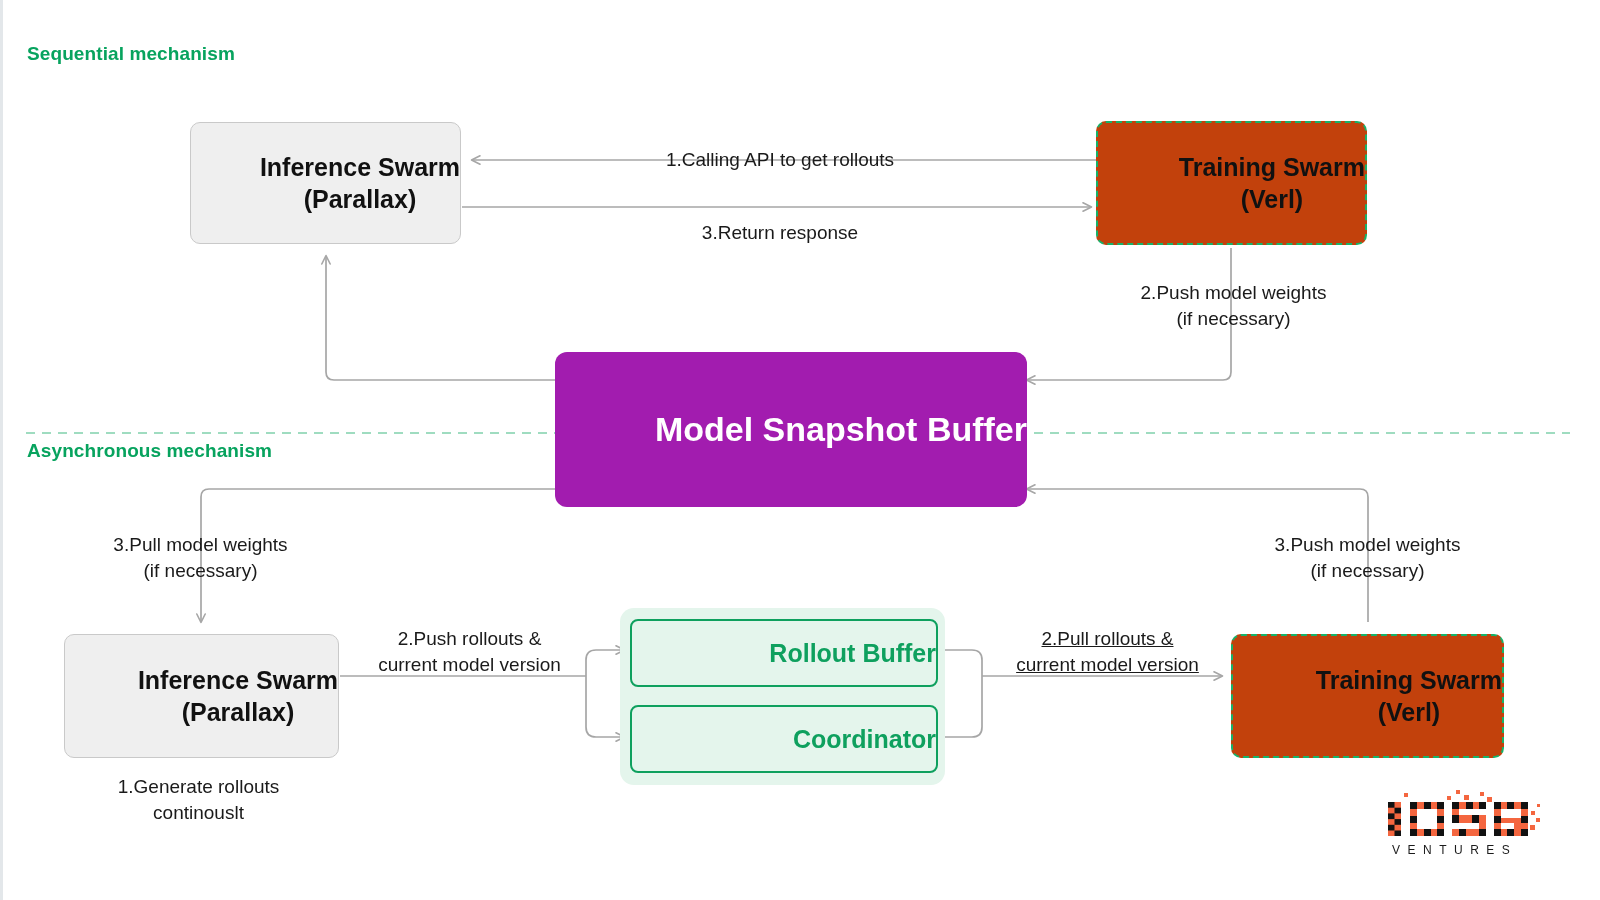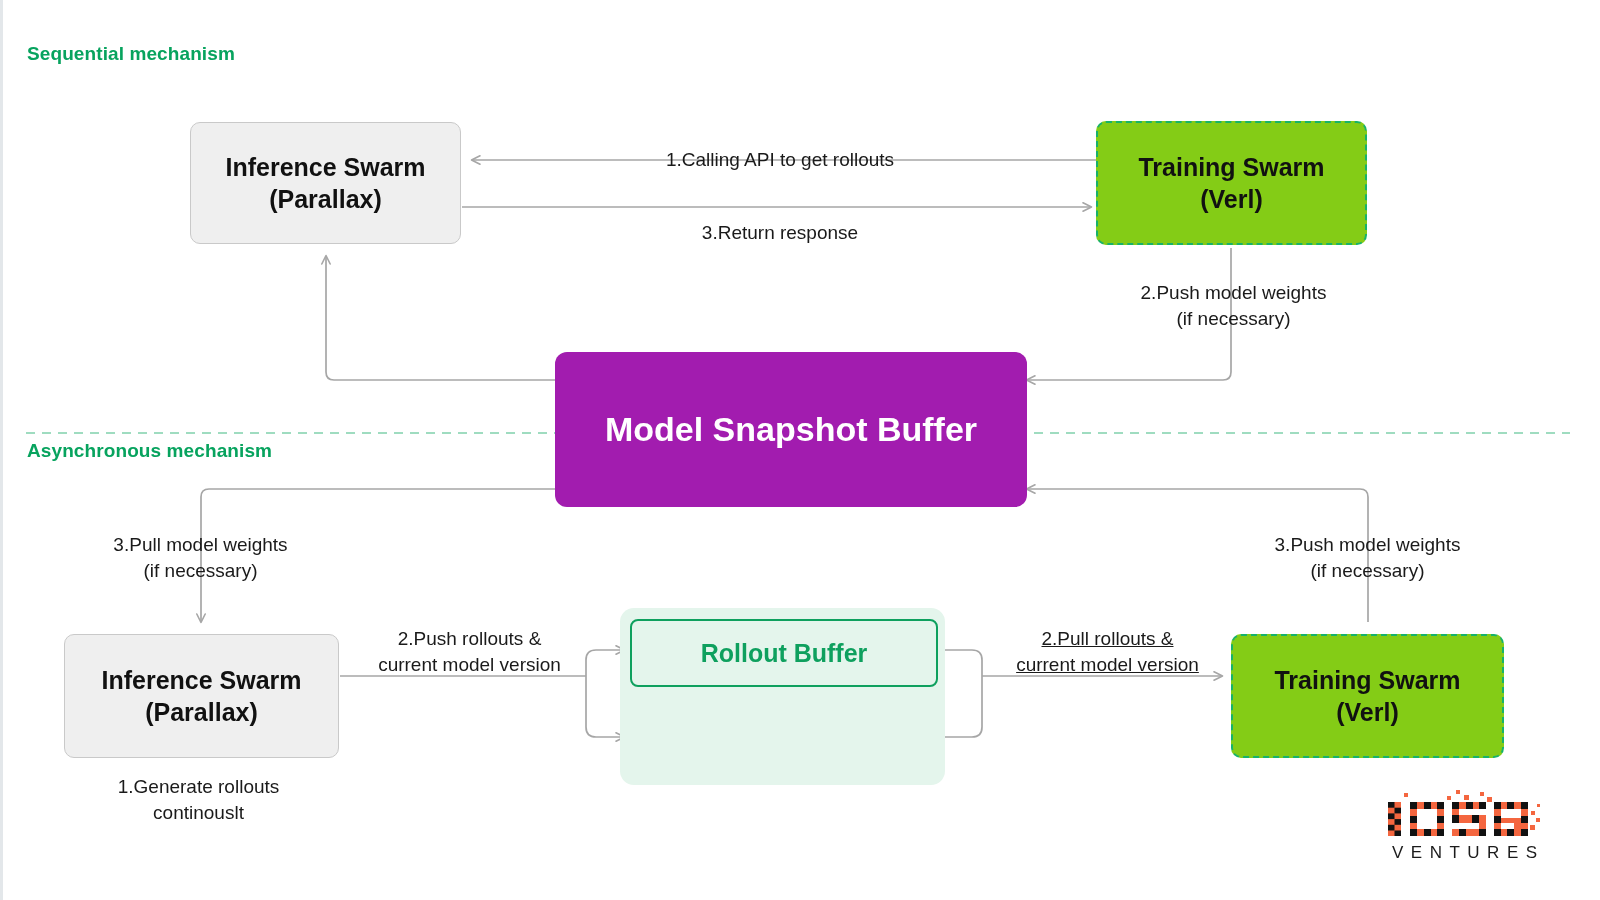--- a/index.html
+++ b/index.html
@@ -21,36 +21,36 @@
     color:#07A35E;
     font-weight:bold;
     font-size:19px;
     letter-spacing:.1px;
     white-space:nowrap;
   }
 
   .node{
     position:absolute;
     box-sizing:border-box;
-    display:flex;align-items:center;justify-content:center;
+    display:flex;align-items:center;justify-content:flex-end;
     text-align:center;
     border-radius:10px;
   }
   .node .lines{line-height:1.3;}
 
   .node-grey{
     background:#efefef;
     border:1px solid #c9c9c9;
     color:#111111;
     font-weight:bold;
     font-size:25px;
   }
   .node-grey.dashed{
     border:2px dashed #17B26A;
-    background:#84cc16;
+    background:#c2410c;
   }
 
   .node-buffer{
     background:#a21caf;
     border:none;
     color:#ffffff;
     font-weight:bold;
     font-size:34px;
     border-radius:12px;
   }
@@ -77,25 +77,25 @@
     line-height:1.35;
     text-align:center;
     white-space:pre-line;
   }
 
   
   .logo{position:absolute;}
   .logo-mark{position:relative;width:156px;height:50px;}
   .logo-word{
     margin-top:3px;
-    font-size:17px;
+    font-size:12px;
     letter-spacing:7.5px;
     color:#1b1b1b;
     font-family:"Liberation Sans","DejaVu Sans",sans-serif;
-    text-align:right;
+    text-align:left;
     padding-left:6px;
   }
 </style>
 </head>
 <body>
 
 <div id="stage">
 
   <div class="page-edge"></div>
 
@@ -166,20 +166,23 @@
       <div>(Verl)</div>
     </div>
   </div>
 
   <div class="group-box" style="left:620px;top:608px;width:325px;height:177px;"></div>
 
   <div class="node node-green-sub" style="left:630px;top:619px;width:308px;height:68px;">
     <div class="lines">Rollout Buffer</div>
   </div>
 
+  <div class="node node-green-sub" style="left:630px;top:705px;width:308px;height:68px;">
+    <div class="lines">Coordinator</div>
+  </div>
 
   <div class="edge-label" style="left:600px;top:123px;width:360px;margin-top:24px;">1.Calling API to get rollouts</div>
 
   <div class="edge-label" style="left:640px;top:220px;width:280px;">3.Return response</div>
 
 
   <div class="edge-label" style="left:1096px;top:280px;width:275px;">2.Push model weights
 (if necessary)</div>
 
   <div class="edge-label" style="left:68px;top:532px;width:265px;">3.Pull model weights

